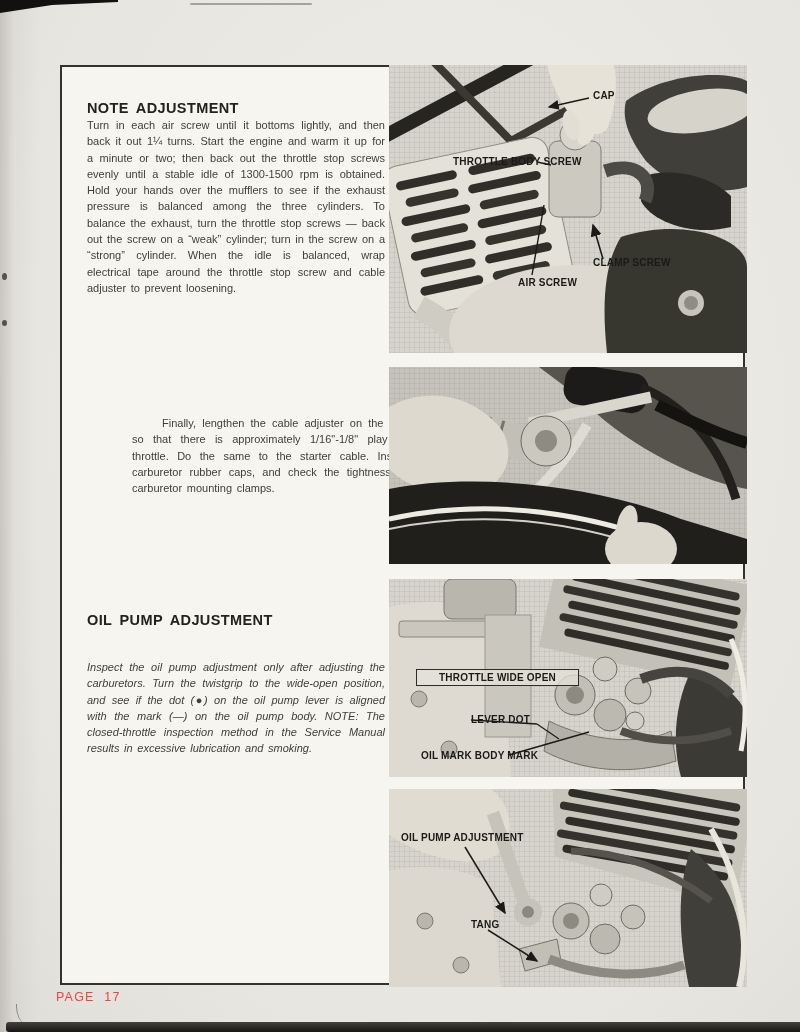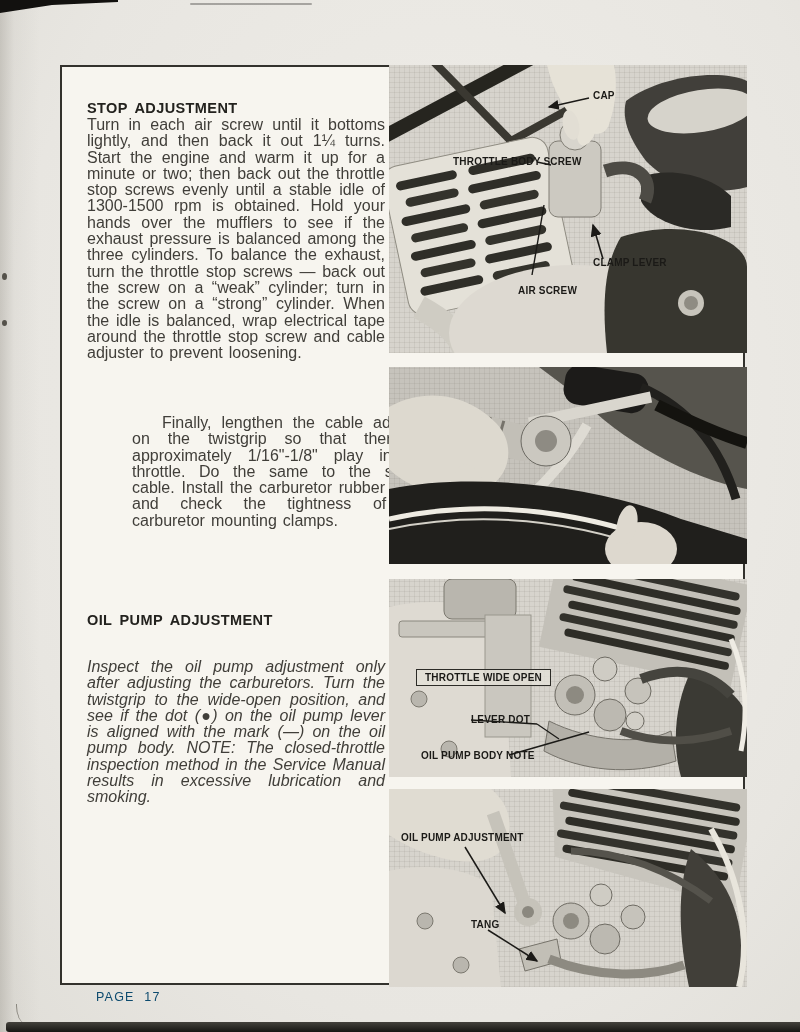--- a/index.html
+++ b/index.html
@@ -28,58 +28,58 @@
   .bottom-strip{position:absolute;left:6px;top:1022px;width:794px;height:10px;
     background:linear-gradient(#44423c,#171613);border-radius:3px 0 0 3px;}
 
   
   .pagebox{position:absolute;left:60px;top:65px;width:685px;height:920px;
     border:2px solid var(--line);background:var(--page-inner);}
 
   
   .heading{position:absolute;left:25px;font-size:14.5px;font-weight:bold;color:var(--ink-dark);
     letter-spacing:.4px;word-spacing:3px;}
-  .para{position:absolute;left:25px;width:298px;font-size:16px;line-height:16.3px;
+  .para{position:absolute;left:25px;width:298px;font-size:11px;line-height:16.3px;
     text-align:justify;text-justify:inter-word;word-spacing:1.6px;color:var(--ink);}
   .indent{text-indent:30px;margin-left:45px;}
   #h1{top:33px;} #p1{top:50px;} #p2{top:348px;} #h2{top:545px;} #p3{top:592px;font-style:italic;} #p4{top:780px;}
 
   
   .photo{position:absolute;left:327px;width:358px;overflow:hidden;
     background-color:var(--photo-bg);
     background-image:
       repeating-linear-gradient(0deg, rgba(110,105,95,.10) 0 1px, rgba(0,0,0,0) 1px 5px),
       repeating-linear-gradient(90deg, rgba(110,105,95,.10) 0 1px, rgba(0,0,0,0) 1px 5px);}
   #photo1{top:-2px;height:288px;}
   #photo2{top:300px;height:197px;background-color:var(--photo-bg-dark);}
   #photo3{top:512px;height:198px;}
   #photo4{top:722px;height:198px;}
   .photo svg{position:absolute;left:0;top:0;}
   .overlay{position:absolute;left:0;top:0;pointer-events:none;}
 
   .callout{position:absolute;font-size:10px;font-weight:bold;letter-spacing:.2px;
     color:#1b1a17;white-space:nowrap;}
-  .callout.boxed{border:1.2px solid #2c2b27;padding:2px 8px;background:rgba(228,225,216,.75);}
-
-  .footer{position:absolute;left:56px;top:990px;font-size:12.5px;color:#0c4a6e;
-    letter-spacing:1.2px;word-spacing:5px;margin-left:40px;}
+  .callout.boxed{border:1.2px solid #2c2b27;padding:2px 22px;background:rgba(228,225,216,.75);}
+
+  .footer{position:absolute;left:56px;top:990px;font-size:12.5px;color:#ef4444;
+    letter-spacing:1.2px;word-spacing:5px;}
 </style>
 </head>
 <body>
 
 <div class="wedge"></div>
 <div class="topline"></div>
 <div class="smudge s1"></div>
 <div class="smudge s2"></div>
 <div class="hair"></div>
 <div class="bottom-strip"></div>
 
 <div class="pagebox">
 
-  <div id="h1" class="heading">STOP ADJUSTMENT</div>
+  <div id="h1" class="heading">NOTE ADJUSTMENT</div>
   <div id="p1" class="para">Turn in each air screw until it bottoms lightly, and then back it out 1¼ turns. Start the engine and warm it up for a minute or two; then back out the throttle stop screws evenly until a stable idle of 1300-1500 rpm is obtained. Hold your hands over the mufflers to see if the exhaust pressure is balanced among the three cylinders. To balance the exhaust, turn the throttle stop screws — back out the screw on a “weak” cylinder; turn in the screw on a “strong” cylinder. When the idle is balanced, wrap electrical tape around the throttle stop screw and cable adjuster to prevent loosening.</div>
   <div id="p2" class="para indent">Finally, lengthen the cable adjuster on the twistgrip so that there is approximately 1/16"-1/8" play in the throttle. Do the same to the starter cable. Install the carburetor rubber caps, and check the tightness of the carburetor mounting clamps.</div>
   <div id="h2" class="heading">OIL PUMP ADJUSTMENT</div>
   <div id="p3" class="para">Inspect the oil pump adjustment only after adjusting the carburetors. Turn the twistgrip to the wide-open position, and see if the dot (●) on the oil pump lever is aligned with the mark (—) on the oil pump body. NOTE: The closed-throttle inspection method in the Service Manual results in excessive lubrication and smoking.</div>
 
   <div id="photo1" class="photo">
     <svg width="358" height="288" viewBox="0 0 358 288">
       <path d="M-6,72 L152,-12" stroke="#26251f" stroke-width="14"></path>
       <path d="M42,-6 L122,76 L184,42" stroke="#3a3831" stroke-width="8" fill="none"></path>
       <g transform="rotate(-12 95 165)">
@@ -120,22 +120,22 @@
             <path d="M0,0 L8,3.5 L0,7 Z" fill="#1b1a17"></path>
           </marker>
         </defs>
       <line x1="200" y1="33" x2="160" y2="42" stroke="#1b1a17" stroke-width="1.4" marker-end="url(#arr1)"></line>
       <line x1="148" y1="97" x2="162" y2="100" stroke="#1b1a17" stroke-width="1.4"></line>
       <line x1="214" y1="194" x2="204" y2="160" stroke="#1b1a17" stroke-width="1.6" marker-end="url(#arr1)"></line>
       <line x1="143" y1="210" x2="155" y2="140" stroke="#1b1a17" stroke-width="1.4"></line>
     </svg>
     <div class="callout" style="left:204px;top:25px;">CAP</div>
     <div class="callout" style="left:64px;top:91px;">THROTTLE BODY SCREW</div>
-    <div class="callout" style="left:204px;top:192px;">CLAMP LEVER</div>
-    <div class="callout" style="left:129px;top:220px;text-align:right;">AIR SCREW</div>
+    <div class="callout" style="left:204px;top:192px;">CLAMP SCREW</div>
+    <div class="callout" style="left:129px;top:212px;text-align:right;">AIR SCREW</div>
   </div>
 
   <div id="photo2" class="photo">
     <svg width="358" height="197" viewBox="0 0 358 197">
       <path d="M150,0 L358,0 L358,122 C 300,112 230,72 190,30 Z" fill="#56544d"></path>
       <rect x="175" y="2" width="84" height="40" rx="15" fill="#1c1b19" transform="rotate(9 217 22)"></rect>
       <path d="M252,20 C 302,42 332,82 347,132" stroke="#21201d" stroke-width="9" fill="none"></path>
       <path d="M268,38 C 308,58 338,70 358,76" stroke="#14130f" stroke-width="12" fill="none"></path>
       <path d="M140,56 L262,30" stroke="#d9d6ce" stroke-width="11"></path>
       <path d="M198,58 C 168,112 120,152 72,182" stroke="#dedbd3" stroke-width="10" fill="none"></path>
@@ -188,21 +188,21 @@
       <path d="M252,100 C 292,85 322,95 342,116" stroke="#45443e" stroke-width="10" fill="none"></path>
       <path d="M232,152 C 272,167 312,162 342,152" stroke="#504e47" stroke-width="8" fill="none"></path>
     </svg>
     <svg class="overlay" width="358" height="198" viewBox="0 0 358 198">
       <line x1="82" y1="141" x2="148" y2="145" stroke="#1b1a17" stroke-width="1.4"></line>
       <line x1="148" y1="145" x2="170" y2="160" stroke="#1b1a17" stroke-width="1.2"></line>
       <line x1="120" y1="176" x2="200" y2="153" stroke="#1b1a17" stroke-width="1.4"></line>
     </svg>
     <div class="callout boxed" style="left:27px;top:90px;">THROTTLE WIDE OPEN</div>
     <div class="callout" style="left:38px;top:135px;margin-left:44px;">LEVER DOT</div>
-    <div class="callout" style="left:32px;top:171px;">OIL PUMP BODY NOTE</div>
+    <div class="callout" style="left:32px;top:171px;">OIL MARK BODY MARK</div>
   </div>
 
   <div id="photo4" class="photo">
     <svg width="358" height="198" viewBox="0 0 358 198">
       <path d="M0,0 L102,0 C 122,16 127,42 112,62 C 92,82 40,72 0,46 Z" fill="#e0dcd2"></path>
       <path d="M104,24 L136,116" stroke="#c6c3ba" stroke-width="13"></path>
       <circle cx="139" cy="123" r="14" fill="#c6c3ba"></circle>
         <circle cx="139" cy="123" r="6" fill="#8b887f"></circle>
       <g transform="rotate(10 250 40)">
         <path d="M150,-22 L358,-22 L358,100 L172,82 Z" fill="#c8c5bd"></path>

